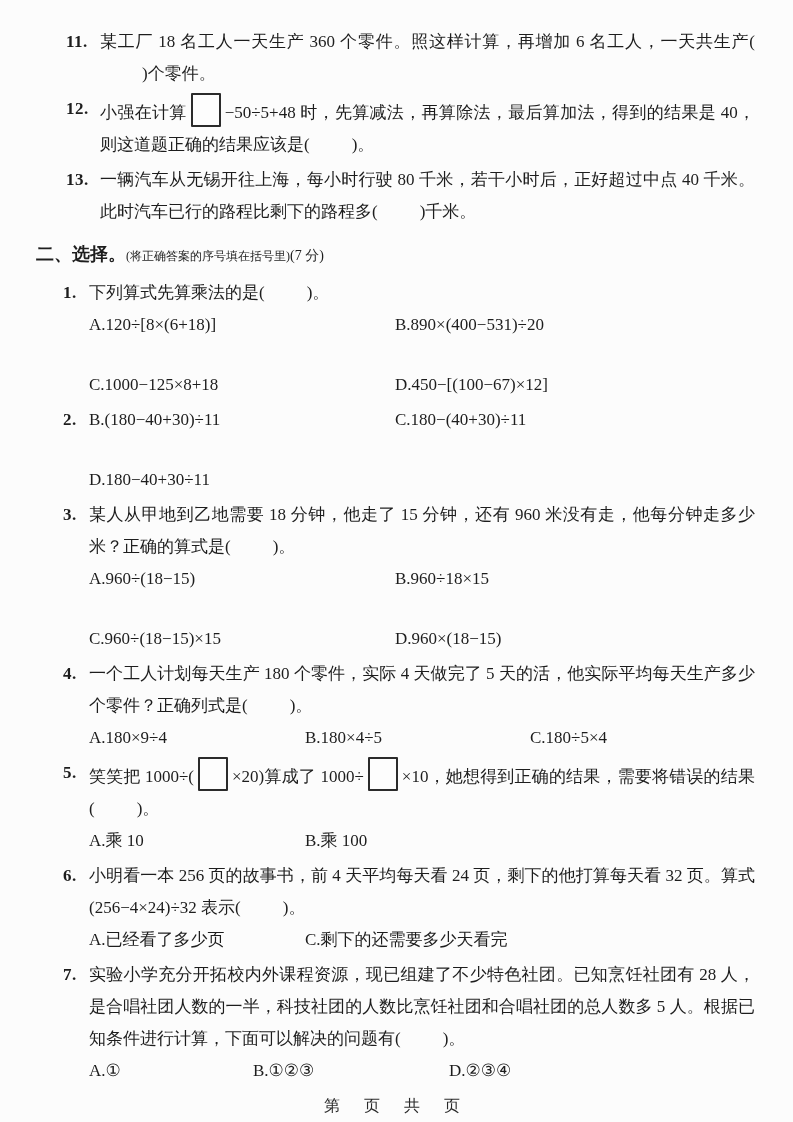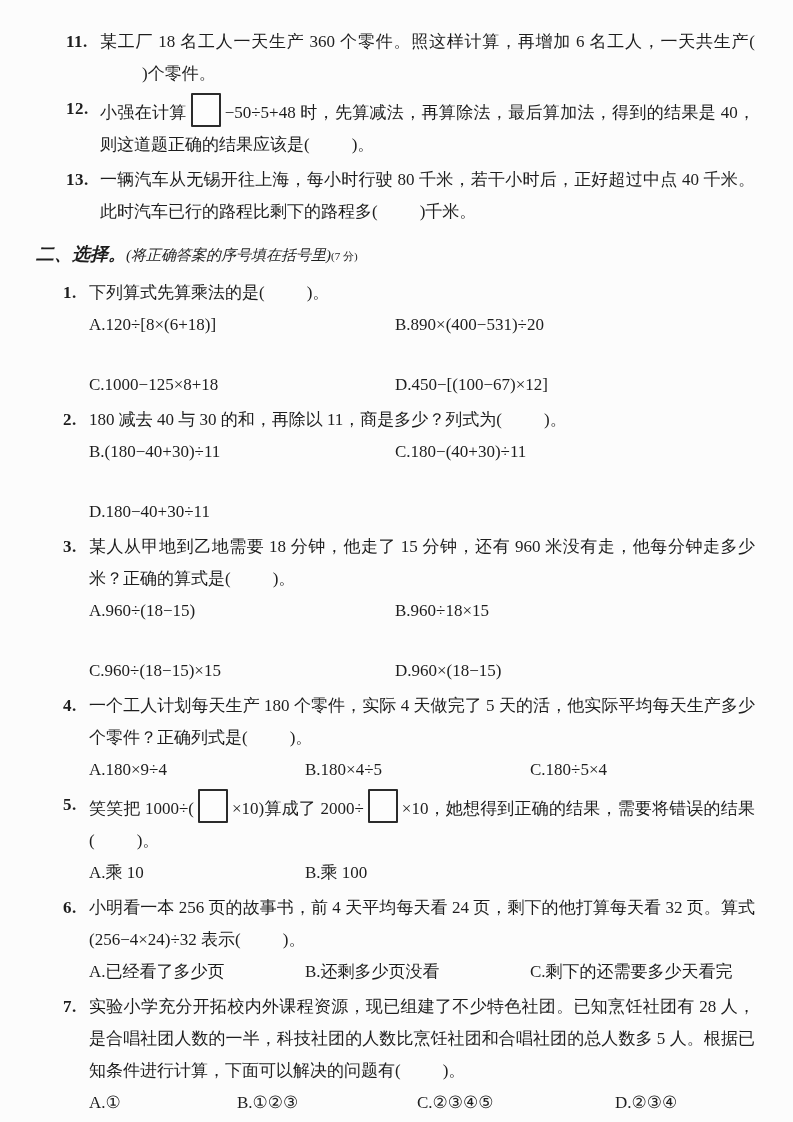--- a/index.html
+++ b/index.html
@@ -29,26 +29,26 @@
   .qpara { text-align:justify; text-justify:inter-ideograph; }
   .blank-gap { display:inline-block; width:42px; height:1px; }
   .blank-box {
     display:inline-block; width:30px; height:34px;
     border:2px solid #2b2b2b; background:#fdfdfd;
     vertical-align:-9px; margin:0 4px; border-radius:1px;
   }
   .options { display:grid; }
   .options.cols2 { grid-template-columns:278px 1fr;gap:28px; }
   .options.cols3 { grid-template-columns:216px 225px 1fr; }
-  .options.cols4 { grid-template-columns:148px 180px 198px 1fr; }
+  .options.cols4 { grid-template-columns:148px 180px 198px 1fr;gap:16px; }
   .option { white-space:nowrap; overflow:hidden; }
   .section-header { margin:7px 0 5px 0; white-space:nowrap; }
-  .sec-title { font-weight:600; font-size:18px;font-style:italic; }
-  .sec-note  { font-size:15px;font-style:italic; }
-  .sec-points{ font-size:11px; }
+  .sec-title { font-weight:600; font-size:18px; }
+  .sec-note  { font-size:12px; }
+  .sec-points{ font-size:14px; }
   .footer {
     margin-top:auto;
     text-align:center;
     font-size:16px;
     letter-spacing:7px;
     word-spacing:6px;
     color:#2a2a2a;
   }
 </style>
 </head>
@@ -90,21 +90,20 @@
             <span class="option">A.120÷[8×(6+18)]</span>
             <span class="option">B.890×(400−531)÷20</span>
             <span class="option">C.1000−125×8+18</span>
             <span class="option">D.450−[(100−67)×12]</span>
           </div>
         </div>
       </div>
       <div class="question">
         <span class="qnum">2.</span>
         <div class="qbody">
-          <div class="qpara"><span>180 减去 40 与 30 的和，再除以 11，商是多少？列式为(</span><span class="blank-gap"></span><span>)。</span></div>
           <div class="options cols2">
             <span class="option">B.(180−40+30)÷11</span>
             <span class="option">C.180−(40+30)÷11</span>
             <span class="option">D.180−40+30÷11</span>
           </div>
         </div>
       </div>
       <div class="question">
         <span class="qnum">3.</span>
         <div class="qbody">
@@ -124,46 +123,44 @@
           <div class="options cols3">
             <span class="option">A.180×9÷4</span>
             <span class="option">B.180×4÷5</span>
             <span class="option">C.180÷5×4</span>
           </div>
         </div>
       </div>
       <div class="question">
         <span class="qnum">5.</span>
         <div class="qbody">
-          <div class="qpara"><span>笑笑把 1000÷(</span><span class="blank-box"></span><span>×10)算成了 2000÷</span><span class="blank-box"></span><span>×10，她想得到正确的结果，需要将错误的结果(</span><span class="blank-gap"></span><span>)。</span></div>
+          <div class="qpara"><span>笑笑把 1000÷(</span><span class="blank-box"></span><span>×20)算成了 1000÷</span><span class="blank-box"></span><span>×10，她想得到正确的结果，需要将错误的结果(</span><span class="blank-gap"></span><span>)。</span></div>
           <div class="options cols3">
             <span class="option">A.乘 10</span>
             <span class="option">B.乘 100</span>
           </div>
         </div>
       </div>
       <div class="question">
         <span class="qnum">6.</span>
         <div class="qbody">
           <div class="qpara"><span>小明看一本 256 页的故事书，前 4 天平均每天看 24 页，剩下的他打算每天看 32 页。算式(256−4×24)÷32 表示(</span><span class="blank-gap"></span><span>)。</span></div>
           <div class="options cols3">
             <span class="option">A.已经看了多少页</span>
-            <span class="option">B.还剩多少页没看</span>
             <span class="option">C.剩下的还需要多少天看完</span>
           </div>
         </div>
       </div>
       <div class="question">
         <span class="qnum">7.</span>
         <div class="qbody">
           <div class="qpara"><span>实验小学充分开拓校内外课程资源，现已组建了不少特色社团。已知烹饪社团有 28 人，是合唱社团人数的一半，科技社团的人数比烹饪社团和合唱社团的总人数多 5 人。根据已知条件进行计算，下面可以解决的问题有(</span><span class="blank-gap"></span><span>)。</span></div>
           <div class="options cols4">
             <span class="option">A.①</span>
             <span class="option">B.①②③</span>
-            <span class="option">C.②③④⑤</span>
             <span class="option">D.②③④</span>
           </div>
         </div>
       </div>
     </div>
 
   <div class="footer">第 页 共 页</div>
 
 </div>
 

